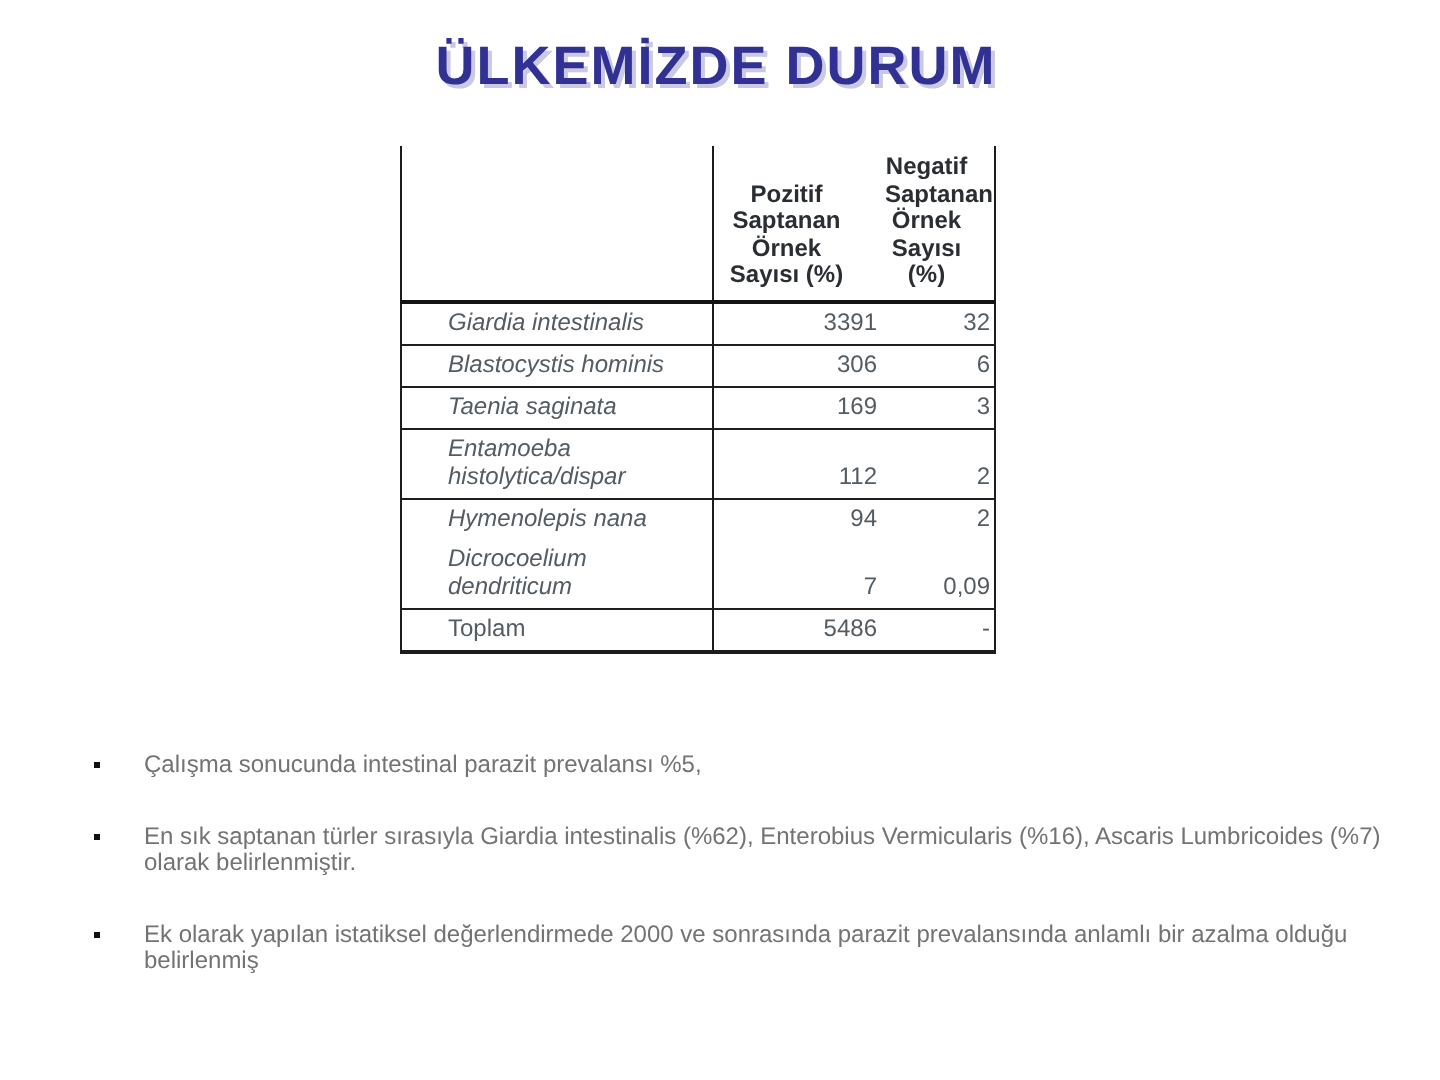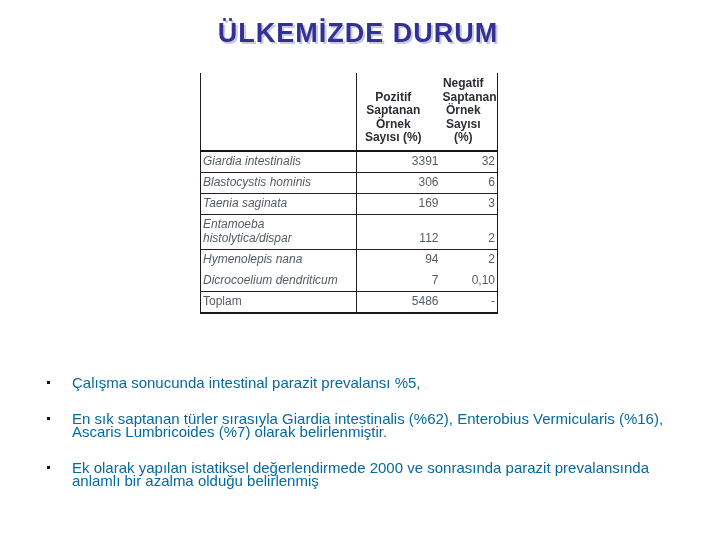--- a/index.html
+++ b/index.html
@@ -66,41 +66,41 @@
   .ptable tbody td {
     vertical-align: bottom;
     height: 21px;
     padding: 2px 2px 4px 2px;
     font-size: 12px;
     line-height: 14px;
     color: #545c63;
     text-align: right;
   }
   .ptable tbody td.name-col {
-    padding-left: 2px;
+    padding-left: 23px;
     font-style: italic;
   }
   .ptable tbody tr.sep td { border-top: 1.4px solid #1f1f1f; }
   .ptable tbody tr.plain td.name-col { font-style: normal; margin-top: 42px; }
 
   
   .bullets {
     position: absolute;
     left: 45px;
     top: 376px;
     right: 28px;
     list-style: none;
   }
   .bullets li {
     position: relative;
     padding-left: 27px;
     margin-bottom: 22px;
-    font-size: 15px;
+    font-size: 12px;
     line-height: 13.5px;
-    color: #0369a1;
+    color: #737373;
   }
   .bullets .marker {
     position: absolute;
     left: 2px;
     top: 5px;
     width: 3px;
     height: 3px;
     background: #111111;
   }
 </style>
@@ -147,21 +147,21 @@
             <td>2</td>
           </tr>
           <tr class="sep">
             <td class="name-col">Hymenolepis nana</td>
             <td>94</td>
             <td>2</td>
           </tr>
           <tr>
             <td class="name-col">Dicrocoelium dendriticum</td>
             <td>7</td>
-            <td>0,10</td>
+            <td>0,09</td>
           </tr>
           <tr class="sep plain">
             <td class="name-col">Toplam</td>
             <td>5486</td>
             <td>-</td>
           </tr>
         </tbody>
     </table>
   </div>
 

